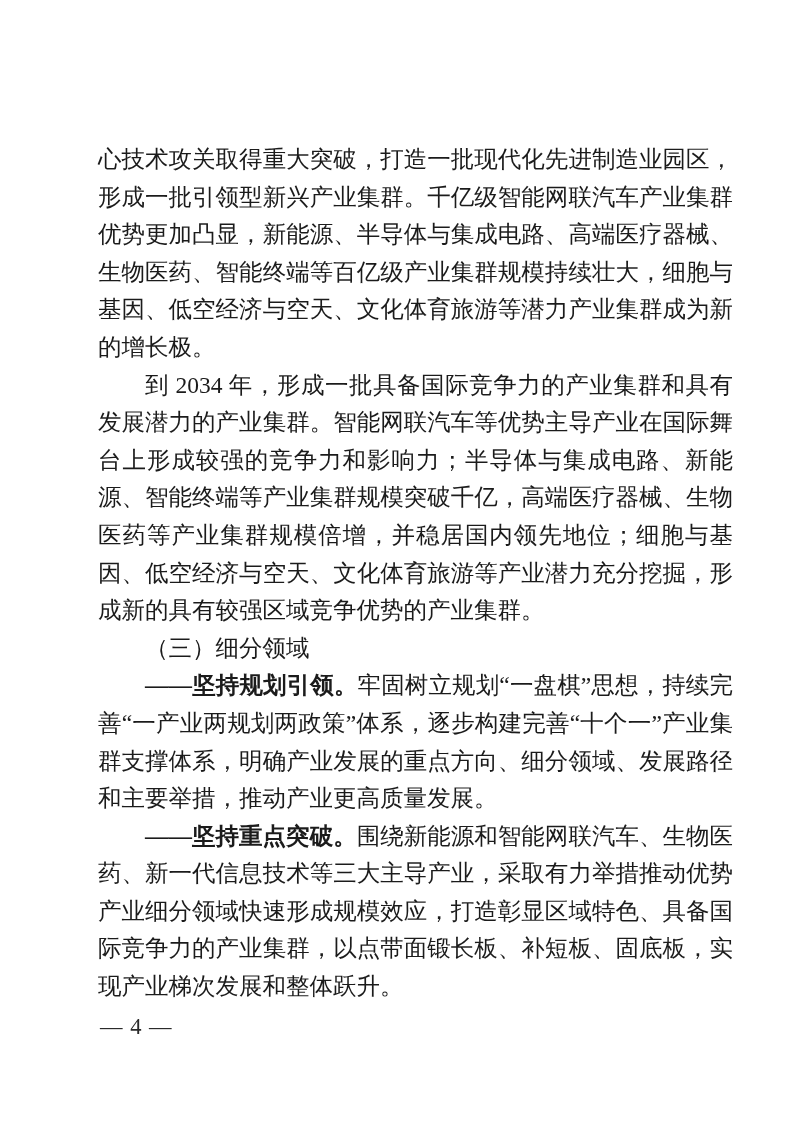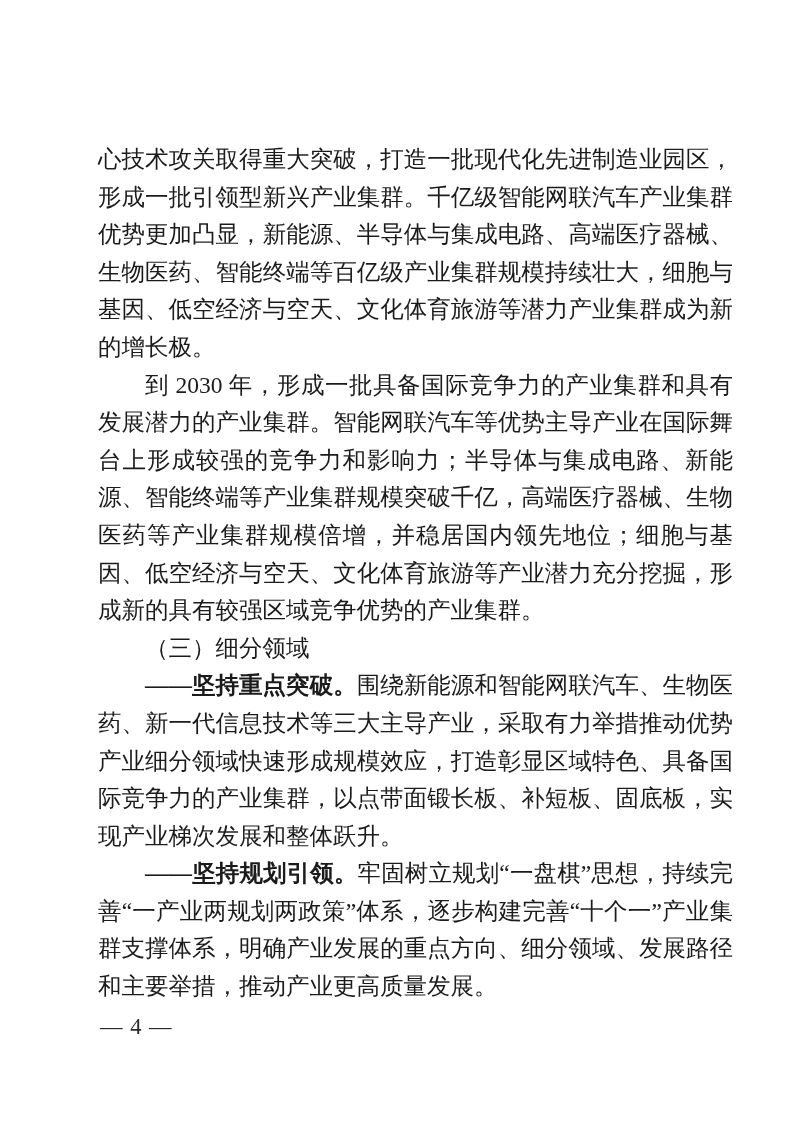--- a/index.html
+++ b/index.html
@@ -45,20 +45,20 @@
     color: #2a2a2a;
     letter-spacing: 1px;
   }
 </style>
 </head>
 <body>
 
 <div class="page">
   <div class="content">
     <p class="para-continuation">心技术攻关取得重大突破，打造一批现代化先进制造业园区，形成一批引领型新兴产业集群。千亿级智能网联汽车产业集群优势更加凸显，新能源、半导体与集成电路、高端医疗器械、生物医药、智能终端等百亿级产业集群规模持续壮大，细胞与基因、低空经济与空天、文化体育旅游等潜力产业集群成为新的增长极。</p>
-    <p class="para-indent">到 2030 年，形成一批具备国际竞争力的产业集群和具有发展潜力的产业集群。智能网联汽车等优势主导产业在国际舞台上形成较强的竞争力和影响力；半导体与集成电路、新能源、智能终端等产业集群规模突破千亿，高端医疗器械、生物医药等产业集群规模倍增，并稳居国内领先地位；细胞与基因、低空经济与空天、文化体育旅游等产业潜力充分挖掘，形成新的具有较强区域竞争优势的产业集群。</p>
+    <p class="para-indent">到 2034 年，形成一批具备国际竞争力的产业集群和具有发展潜力的产业集群。智能网联汽车等优势主导产业在国际舞台上形成较强的竞争力和影响力；半导体与集成电路、新能源、智能终端等产业集群规模突破千亿，高端医疗器械、生物医药等产业集群规模倍增，并稳居国内领先地位；细胞与基因、低空经济与空天、文化体育旅游等产业潜力充分挖掘，形成新的具有较强区域竞争优势的产业集群。</p>
     <p class="section-heading">（三）细分领域</p>
+    <p class="para-indent dash-para"><span class="lead">——坚持规划引领。</span><span>牢固树立规划“一盘棋”思想，持续完善“一产业两规划两政策”体系，逐步构建完善“十个一”产业集群支撑体系，明确产业发展的重点方向、细分领域、发展路径和主要举措，推动产业更高质量发展。</span></p>
     <p class="para-indent dash-para"><span class="lead">——坚持重点突破。</span><span>围绕新能源和智能网联汽车、生物医药、新一代信息技术等三大主导产业，采取有力举措推动优势产业细分领域快速形成规模效应，打造彰显区域特色、具备国际竞争力的产业集群，以点带面锻长板、补短板、固底板，实现产业梯次发展和整体跃升。</span></p>
-    <p class="para-indent dash-para"><span class="lead">——坚持规划引领。</span><span>牢固树立规划“一盘棋”思想，持续完善“一产业两规划两政策”体系，逐步构建完善“十个一”产业集群支撑体系，明确产业发展的重点方向、细分领域、发展路径和主要举措，推动产业更高质量发展。</span></p>
   </div>
 
   <div class="page-footer">— 4 —</div>
 </div>
 
 </body></html>

